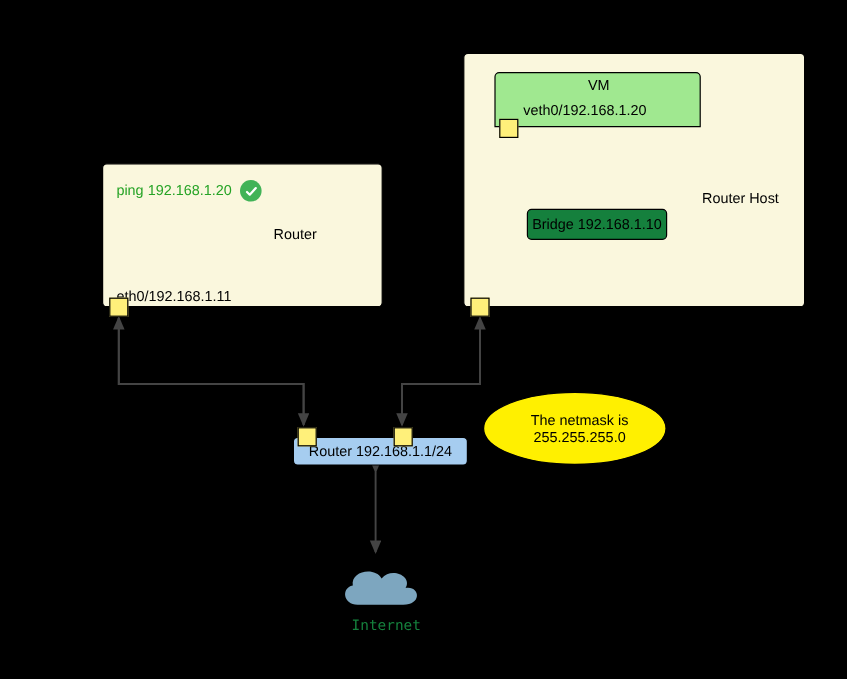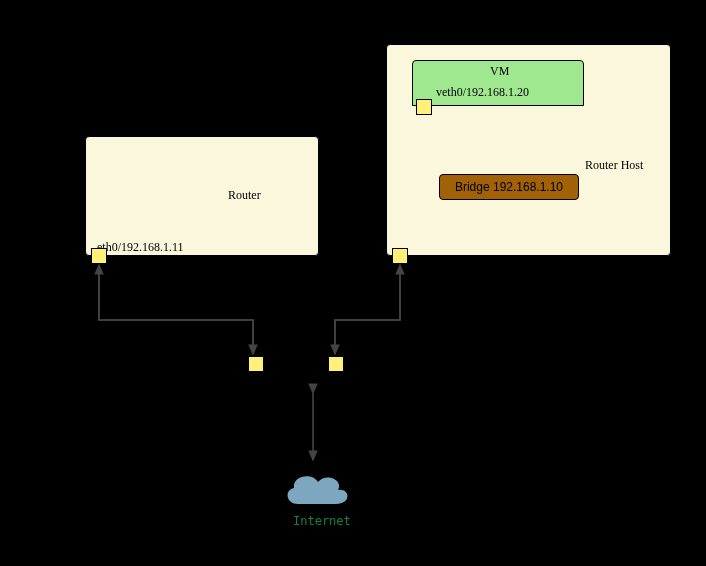--- a/index.html
+++ b/index.html
@@ -1,24 +1,24 @@
 <!DOCTYPE html>
 <html><head>
 <meta charset="utf-8">
 <style>
   html,body{margin:0;padding:0;background:#000;font-family:sans-serif;font-size:12px;}
   .canvas{position:relative;width:706px;height:566px;}
   .box{position:absolute;border:1px solid #000;box-sizing:border-box;}
   .desktop-box{left:85px;top:136px;width:234px;height:120px;background:#faf7dd;border-radius:4px;}
   .host-box{left:386px;top:44px;width:285px;height:212px;background:#faf7dd;border-radius:4px;}
   .vm-box{left:412px;top:60px;width:172px;height:46px;background:#a0e890;border-radius:4px 4px 0 0;}
-  .bridge-box{left:439px;top:174px;width:140px;height:26px;background:#a16207;border-radius:4px;text-align:center;line-height:24px;}
+  .bridge-box{left:439px;top:174px;width:117px;height:26px;background:#15803d;border-radius:4px;text-align:center;line-height:24px;}
   .router-box{left:244px;top:364px;width:146px;height:24px;background:#a6cdf0;border-radius:4px;text-align:center;line-height:22px;}
   .port{position:absolute;width:16px;height:16px;background:#fff07a;border:1px solid #000;box-sizing:border-box;}
-  .lbl{position:absolute;font-size:12px;color:#000;font-family:Liberation Serif, serif;}
+  .lbl{position:absolute;font-size:12px;color:#000;font-family:Liberation Sans, sans-serif;}
   .green{color:#25a325;font-weight:500;}
   .grey{color:#15803d;}
   .check{display:inline-flex;align-items:center;justify-content:center;width:18px;height:18px;background:#41b357;border-radius:50%;vertical-align:middle;margin-left:4px;}
   .check svg{width:11px;height:11px;display:block}
   .note{position:absolute;left:400px;top:325px;width:158px;height:64px;}
   .note svg{position:absolute;left:0;top:0;}
   .note-text{position:absolute;left:28px;top:18px;width:110px;text-align:center;font-size:12px;line-height:14px;}
   .cloud{position:absolute;left:278px;top:466px;}
 </style>
 </head>
@@ -56,27 +56,45 @@
   <div class="box vm-box"></div>
   <div class="lbl" style="left:490px;top:64px">VM</div>
   <div class="lbl" style="left:436px;top:85px">veth0/192.168.1.20</div>
   <div class="port" style="left:416px;top:99px"></div>
 
   <div class="box bridge-box"><span>Bridge 192.168.1.10</span></div>
 
   <div class="port" style="left:392px;top:248px"></div>
 
   <div class="box desktop-box"></div>
+  <div class="lbl" style="left:97px;top:150px">
+    <span class="green">ping 192.168.1.20</span>
+    <span class="check">
+        <svg viewBox="0 0 12 12">
+          <path d="M2,6.5 L4.5,9 L10,3" stroke="#fff" stroke-width="2" fill="none" stroke-linecap="round" stroke-linejoin="round"></path>
+        </svg>
+      </span>
+  </div>
   <div class="lbl" style="left:228px;top:188px">Router</div>
   <div class="lbl" style="left:97px;top:240px">eth0/192.168.1.11</div>
   <div class="port" style="left:91px;top:248px"></div>
 
+  <div class="box router-box"><span>Router 192.168.1.1/24</span></div>
   <div class="port" style="left:248px;top:356px"></div>
   <div class="port" style="left:328px;top:356px"></div>
 
+  <div class="note">
+    <svg width="158" height="64">
+        <ellipse cx="79" cy="32" rx="76" ry="30" fill="#fff000" stroke="#000"></ellipse>
+      </svg>
+    <div class="note-text">
+      <span>The netmask  is</span><br>
+      <span>255.255.255.0</span>
+    </div>
+  </div>
 
   <div class="cloud">
     <svg width="78" height="48">
       <path d="M20,38 C8,38 6,24 16,22 C14,10 34,6 40,16 C48,6 66,14 60,24 C72,22 74,38 58,38 Z" fill="#7da6bf"></path>
     </svg>
   </div>
   <div class="lbl grey" style="left:293px;top:514px;font-family:monospace">Internet</div>
 
 </div>
 

